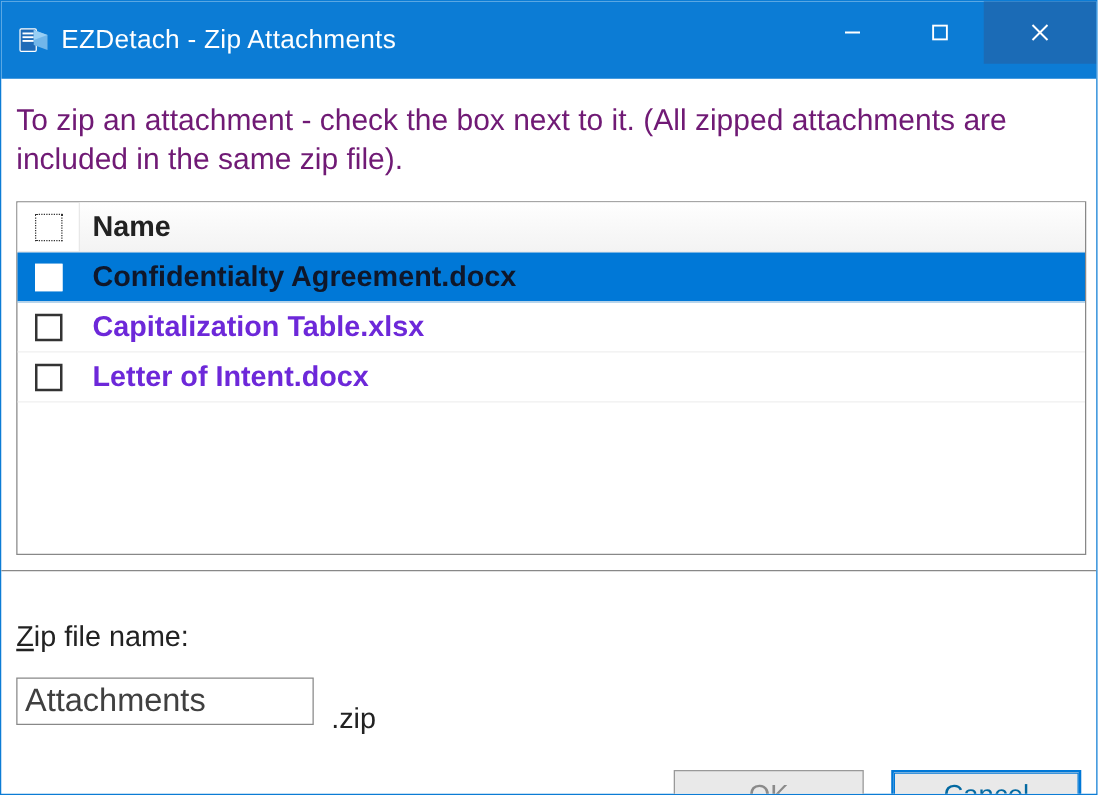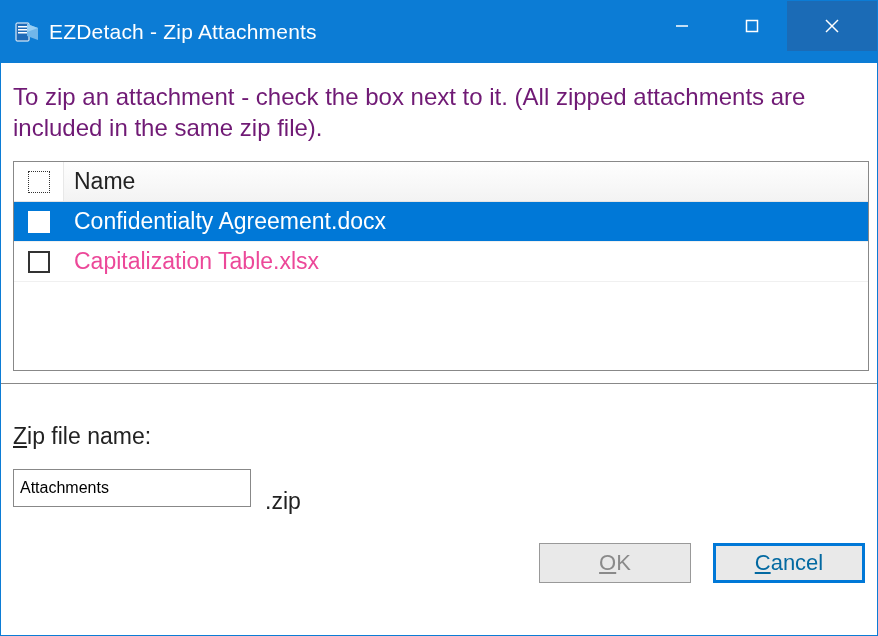--- a/index.html
+++ b/index.html
@@ -50,21 +50,22 @@
     .instruction {
       font-size: 24px;
       color: #701a75;
       line-height: 1.3;
       margin-bottom: 18px;
       padding-right: 6px;
     }
     .listbox {
       border: 1px solid #888;
       background: #fff;
-      height: 210px;
+      height: 283px;
+      font-weight: bold;
     }
     .list-header {
       display: flex;
       align-items: center;
       background: #fff;
       height: 40px;
       border-bottom: 1px solid #e4e4e4;
     }
     .hdr-checkcol {
       width: 50px;
@@ -104,50 +105,50 @@
     .row-checkbox {
       width: 22px;
       height: 22px;
       border: 2px solid #333;
       background: #fff;
     }
     .row-name {
       flex: 1;
       padding-left: 10px;
       font-size: 23px;
-      color: #ec4899;
+      color: #6d28d9;
     }
     .list-row.selected {
       background: #0078d7;
     }
-    .list-row.selected .row-name { color: #ffffff; }
+    .list-row.selected .row-name { color: #0f172a; }
     .list-row.selected .row-checkbox { border-color: #fff; }
     .bottom-panel {
       border-top: 1px solid #888;
       margin-top: 0;
       padding: 39px 12px 12px 12px;
     }
     .zip-label {
       font-size: 23px;
       color: #222;
       margin-bottom: 10px;
     }
     .zip-label .u { text-decoration: underline; }
     .zip-input-row {
       display: flex;
       align-items: center;
     }
     .zip-input {
       width: 238px;
       height: 38px;
       border: 1px solid #888;
-      font-size: 16px;
+      font-size: 26px;
       padding: 2px 6px;
       font-family: inherit;
-      color: #000000;
+      color: #404040;
     }
     .zip-ext {
       font-size: 23px;
       margin-left: 14px;
       color: #222;
       margin-top: 28px;
     }
     .button-row {
       display: flex;
       justify-content: flex-end;
@@ -219,20 +220,26 @@
         <div class="row-checkbox"></div>
       </div>
       <div class="row-name">Confidentialty Agreement.docx</div>
     </div>
     <div class="list-row">
       <div class="row-checkcol">
         <div class="row-checkbox"></div>
       </div>
       <div class="row-name">Capitalization Table.xlsx</div>
     </div>
+    <div class="list-row">
+      <div class="row-checkcol">
+        <div class="row-checkbox"></div>
+      </div>
+      <div class="row-name">Letter of Intent.docx</div>
+    </div>
   </div>
 </div>
 
 <div class="bottom-panel">
   <div class="zip-label"><span class="u">Z</span><span>ip file name:</span></div>
   <div class="zip-input-row">
     <input class="zip-input" type="text" value="Attachments" style="">
     <span class="zip-ext">.zip</span>
   </div>
   <div class="button-row">

